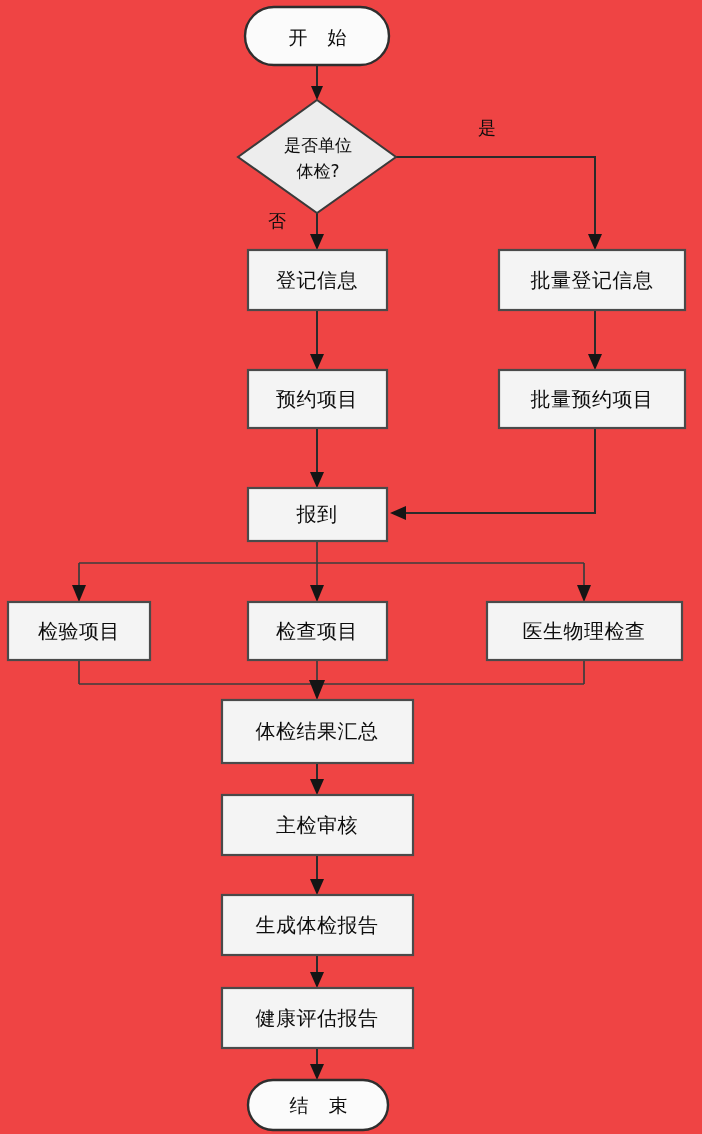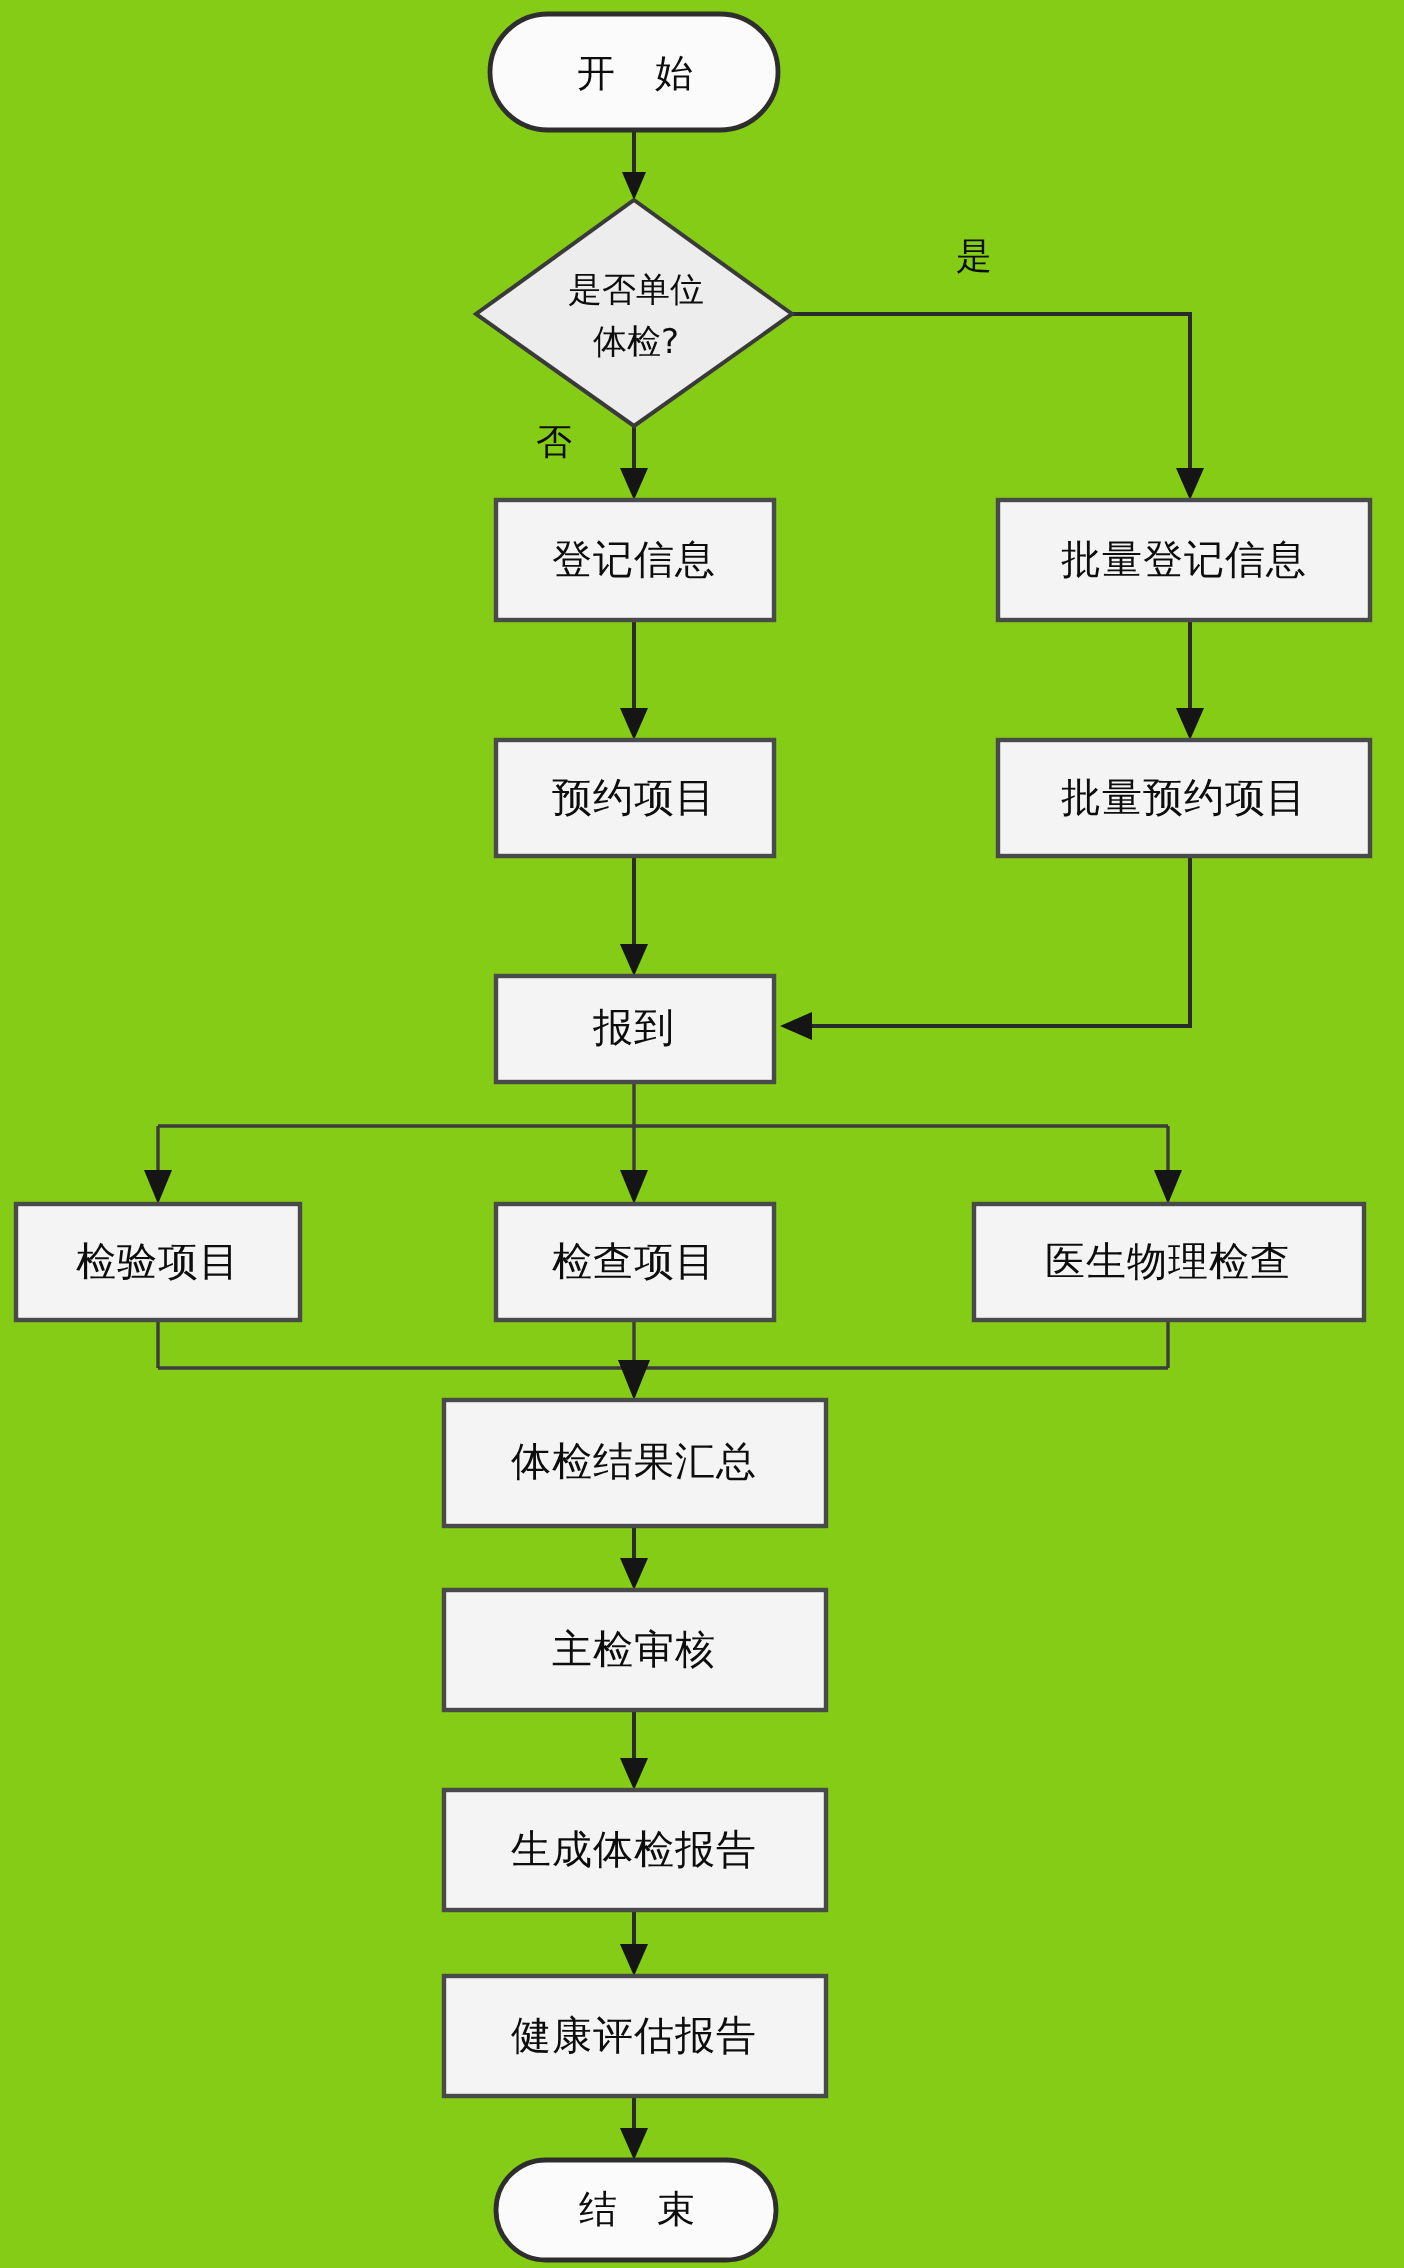--- a/index.html
+++ b/index.html
@@ -10,21 +10,21 @@
   body {
     width: 702px;
     height: 1134px;
     font-family: "DejaVu Sans", "Liberation Sans", sans-serif;
     overflow: hidden;
   }
   #flowchart-root {
     position: relative;
     width: 702px;
     height: 1134px;
-    background: #84cc16;
+    background: #ef4444;
   }
   svg#chart-svg {
     display: block;
     width: 702px;
     height: 1134px;
   }
   .node-shape {
     fill: #f4f4f4;
     stroke: #4a4a4a;
     stroke-width: 2.2;

